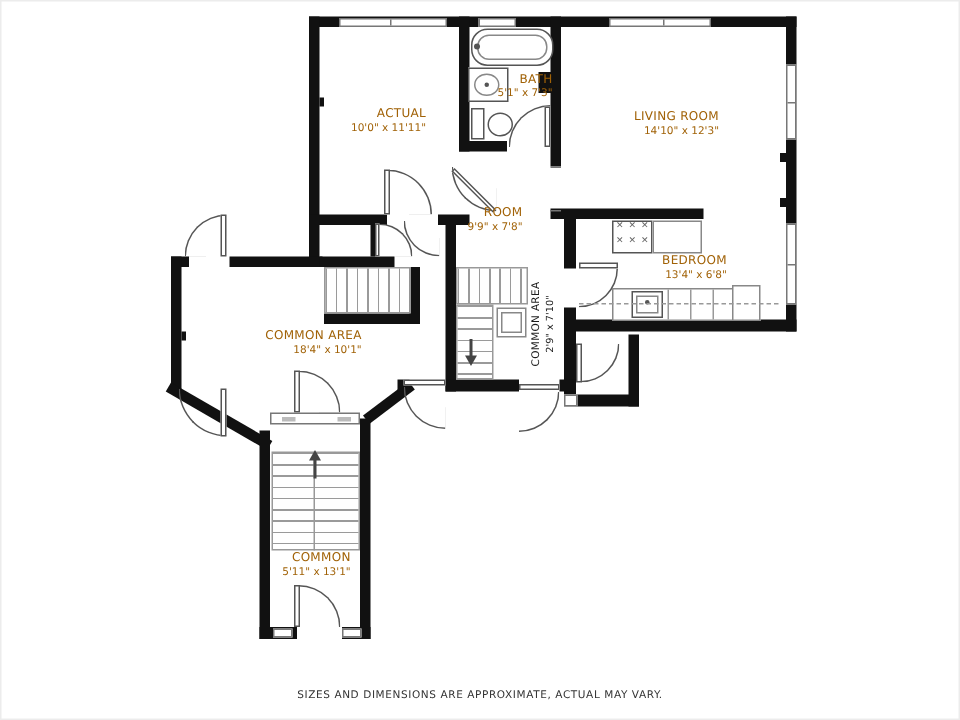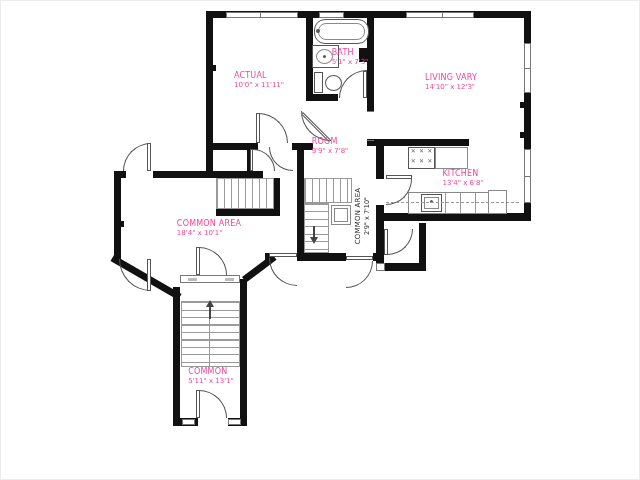--- a/index.html
+++ b/index.html
@@ -16,21 +16,21 @@
   .a-tl{border-top-width:1px;border-left-width:1px;border-top-left-radius:100%}
   .a-br{border-bottom-width:1px;border-right-width:1px;border-bottom-right-radius:100%}
   .a-bl{border-bottom-width:1px;border-left-width:1px;border-bottom-left-radius:100%}
   .leaf{position:absolute;background:#fff;border:1px solid #555;box-sizing:border-box}
   .fx{position:absolute;border:1px solid #555;box-sizing:border-box;background:#fff}
   .fx2{position:absolute;border:1px solid #888;box-sizing:border-box;background:#fff}
   .stv{position:absolute;border:1px solid #999;box-sizing:border-box;
        background:repeating-linear-gradient(90deg,#9a9a9a 0 1px,transparent 1px 7px)}
   .sth{position:absolute;border:1px solid #999;box-sizing:border-box;
        background:repeating-linear-gradient(180deg,#9a9a9a 0 1px,transparent 1px 7.5px)}
-  .lbl{position:absolute;transform:translate(-50%,-50%);text-align:left;color:#ec4899;white-space:nowrap}
+  .lbl{position:absolute;transform:translate(-50%,-50%);text-align:right;color:#a16207;white-space:nowrap}
   .lbl-v{position:absolute;transform:translate(-50%,-50%) rotate(-90deg);text-align:center;color:#1c1c1c;white-space:nowrap}
   .rn{font-size:8px;letter-spacing:.2px}
   .rd{font-size:7px;margin-top:1px}
   .dash{position:absolute;border-top:1px dashed #999}
   .dot{position:absolute;background:#555;border-radius:50%}
   .cdv{position:absolute;top:0;bottom:0;width:1px;background:#999}
   .tick{position:absolute;background:#bbb}
   .tri-up{position:absolute;width:0;height:0;border-left:4px solid transparent;border-right:4px solid transparent;border-bottom:7px solid #444}
   .tri-dn{position:absolute;width:0;height:0;border-left:4px solid transparent;border-right:4px solid transparent;border-top:7px solid #444}
   .shaft{position:absolute;background:#444}
@@ -174,37 +174,38 @@
 
   <div class="lbl" style="left:258px;top:79px">
     <div class="rn">ACTUAL</div>
     <div class="rd">10'0" x 11'11"</div>
   </div>
   <div class="lbl" style="left:349px;top:56px">
     <div class="rn">BATH</div>
     <div class="rd">5'1" x 7'3"</div>
   </div>
   <div class="lbl" style="left:450px;top:81px">
-    <div class="rn">LIVING VARY</div>
+    <div class="rn">LIVING ROOM</div>
     <div class="rd">14'10" x 12'3"</div>
   </div>
   <div class="lbl" style="left:329px;top:145px">
     <div class="rn">ROOM</div>
     <div class="rd">9'9" x 7'8"</div>
   </div>
   <div class="lbl" style="left:462px;top:177px">
-    <div class="rn">KITCHEN</div>
+    <div class="rn">BEDROOM</div>
     <div class="rd">13'4" x 6'8"</div>
   </div>
   <div class="lbl" style="left:208px;top:227px">
     <div class="rn">COMMON AREA</div>
     <div class="rd">18'4" x 10'1"</div>
   </div>
   <div class="lbl-v" style="left:361px;top:215px">
     <div class="rn" style="font-size:7px">COMMON AREA</div>
     <div class="rd" style="font-size:6.5px">2'9" x 7'10"</div>
   </div>
   <div class="lbl" style="left:210px;top:375px">
     <div class="rn">COMMON</div>
     <div class="rd">5'11" x 13'1"</div>
   </div>
 
+  <div class="disc" style="top:458px">SIZES AND DIMENSIONS ARE APPROXIMATE, ACTUAL MAY VARY.</div>
 </div>
 
 </body></html>

